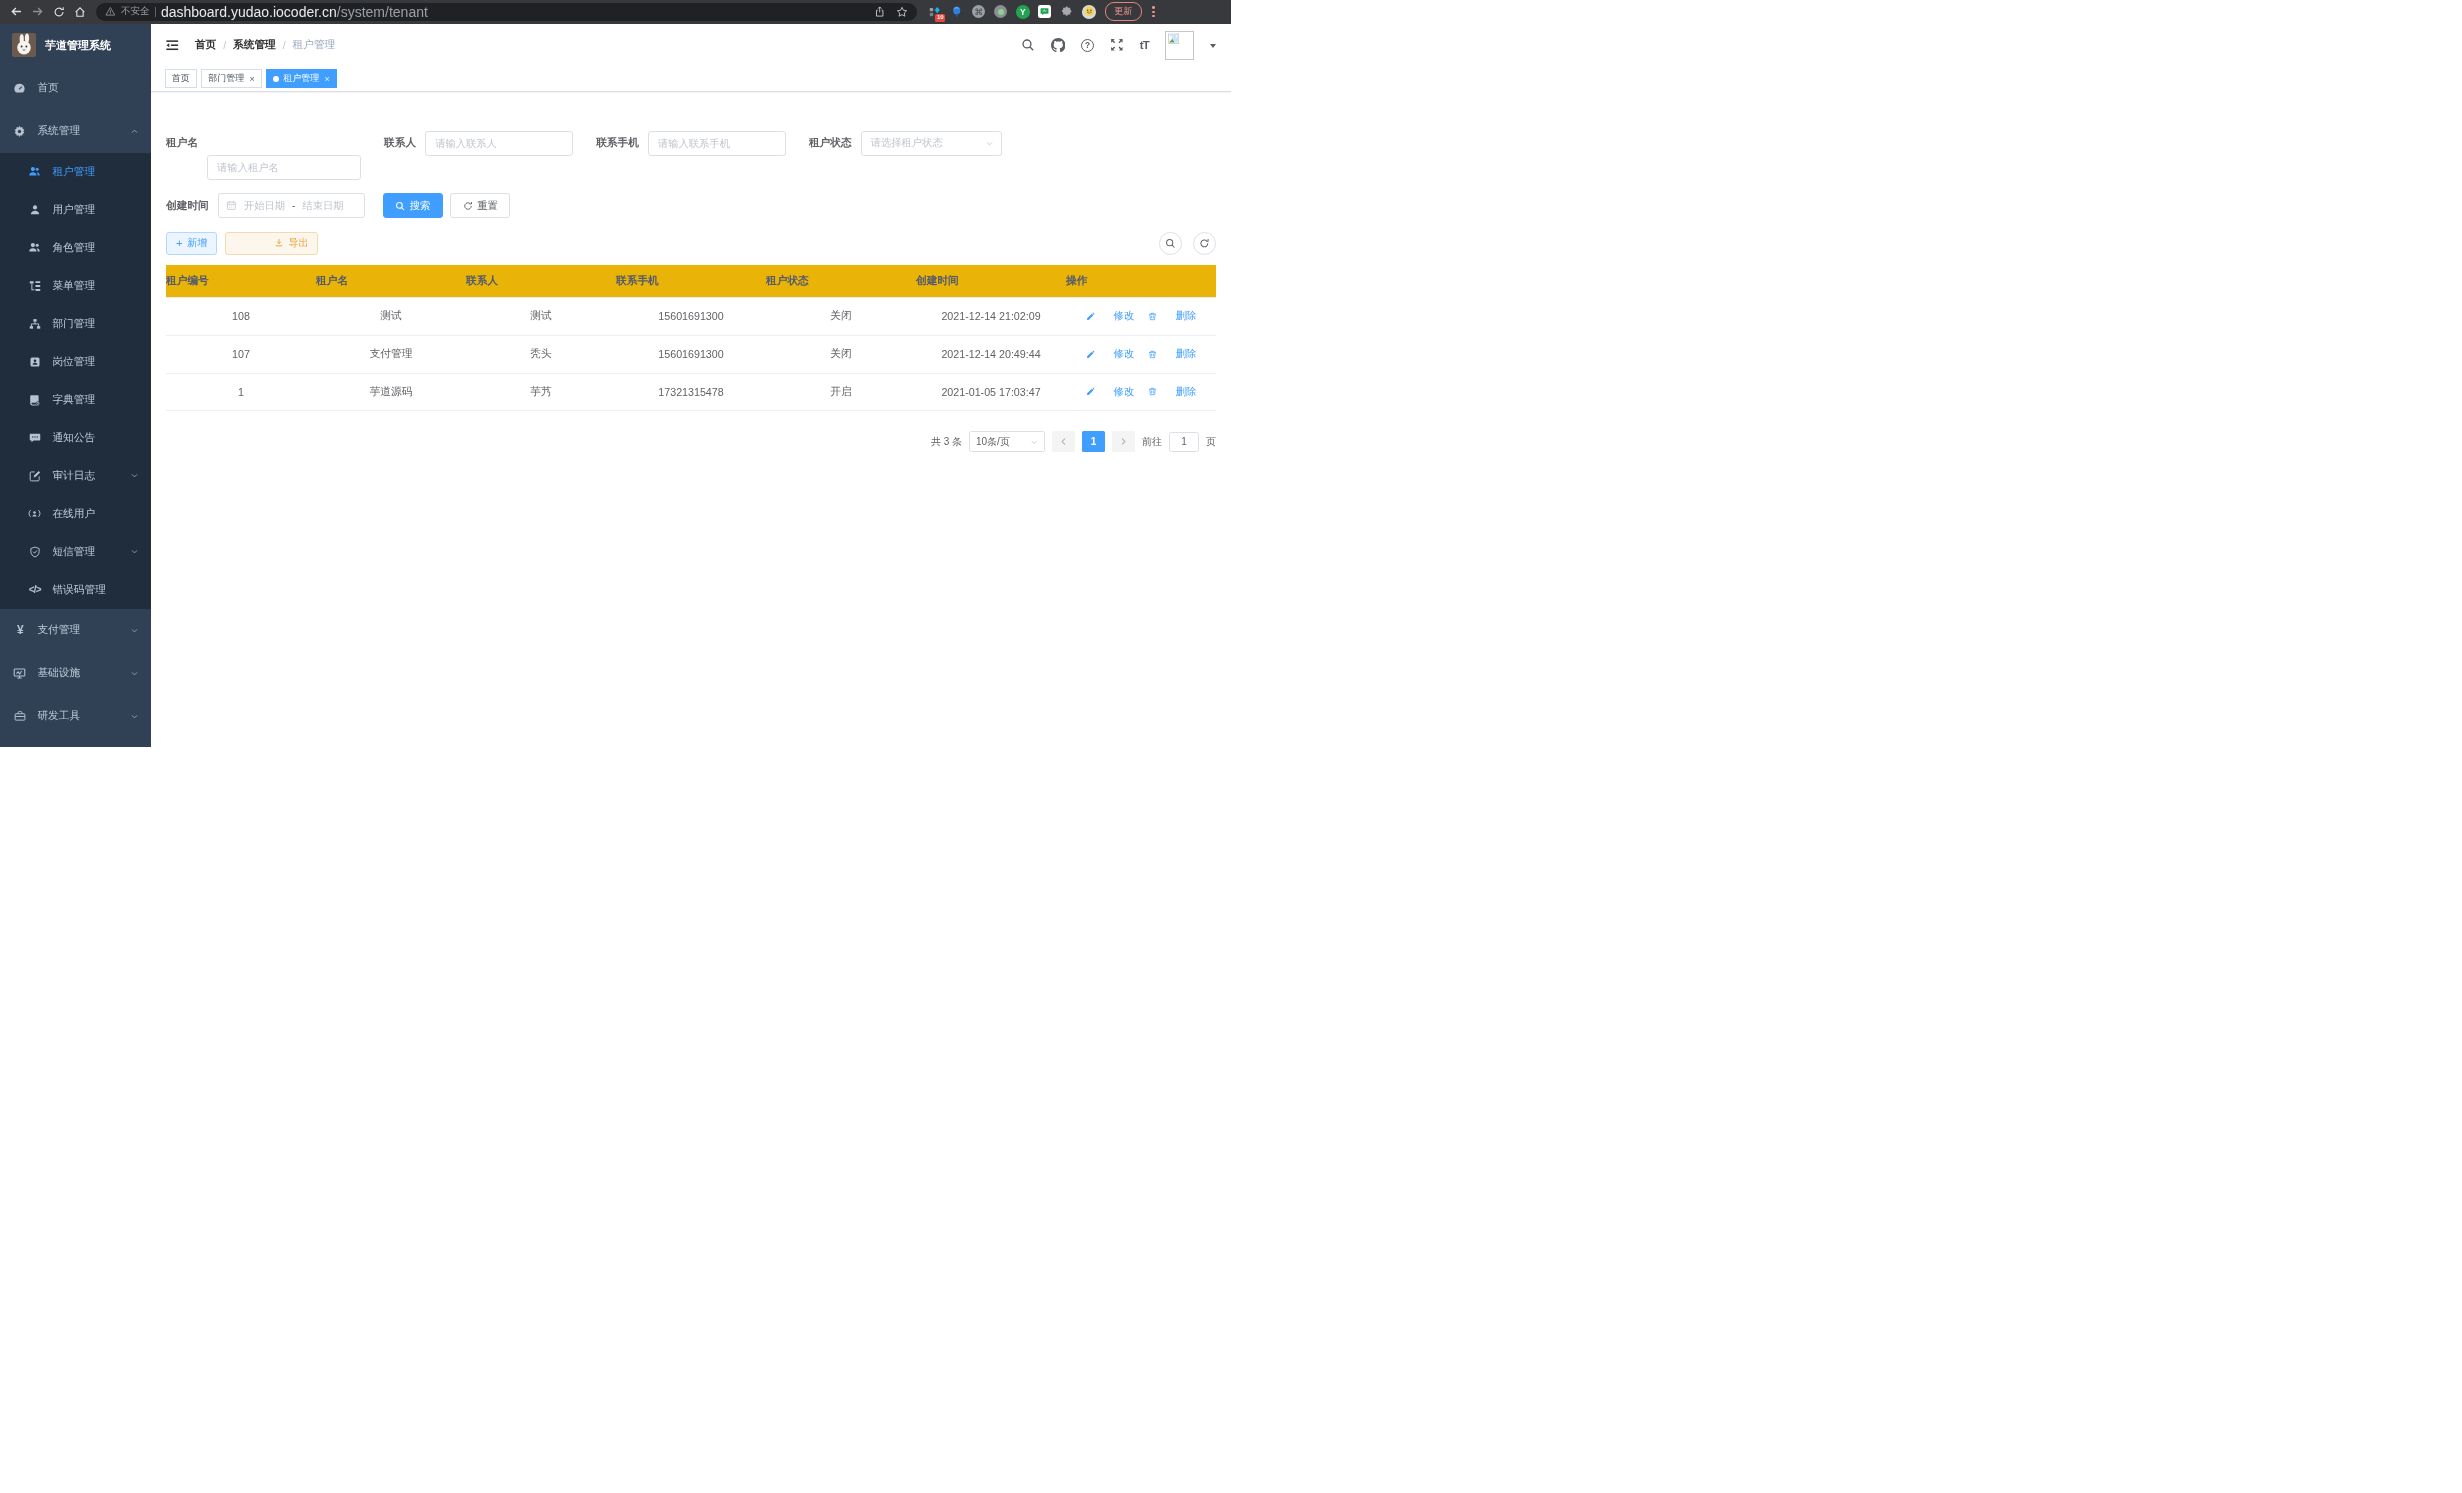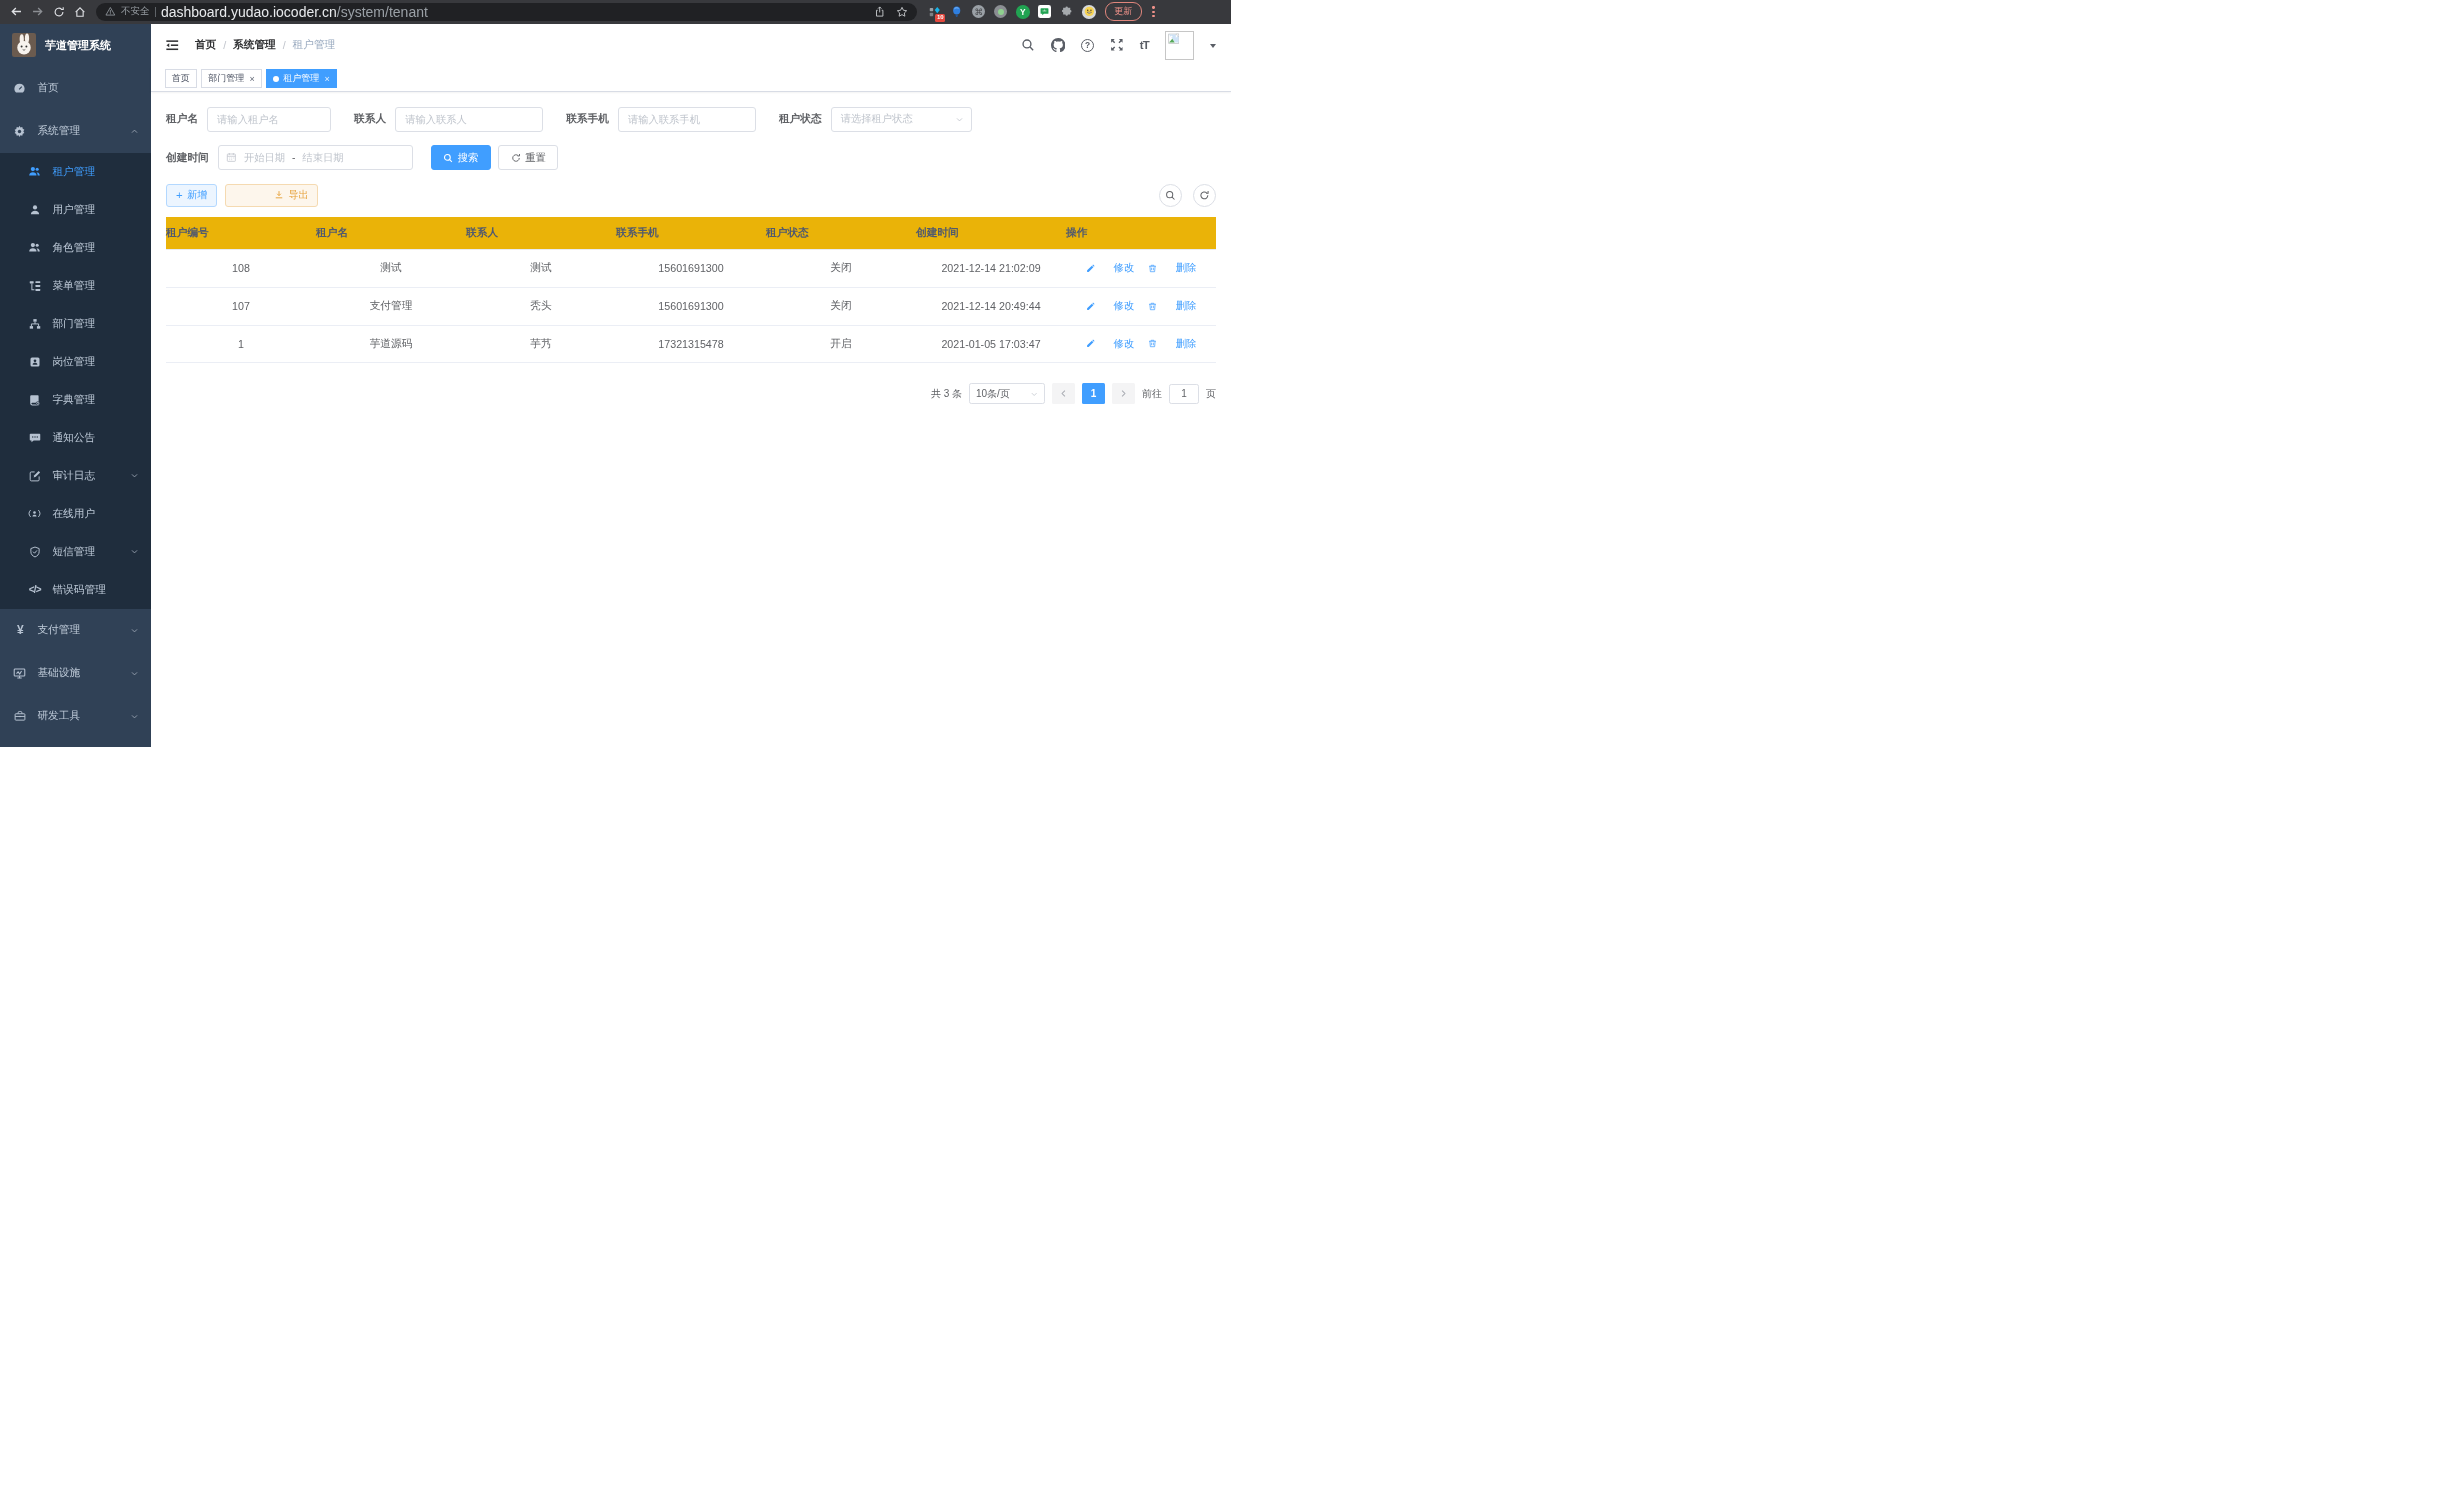--- a/index.html
+++ b/index.html
@@ -67,21 +67,21 @@
   .content { flex:1; padding:15px 15px 0; background:#fff; overflow:hidden; }
 
   
   .filter-row { display:flex; align-items:center; margin-bottom:13.7px; }
   .f-item { display:flex; align-items:center; margin-right:23px; }
   .f-label { font-size:10.7px; color:#606266; font-weight:700; margin-right:9px; white-space:nowrap; }
   .el-input { height:25px; border:0.8px solid #dcdfe6; border-radius:3px; padding:0 9px; font-size:10.3px; color:#606266; background:#fff; outline:none; font-family:inherit; }
   .el-input::placeholder { color:#bfc4cc; }
   .el-select { height:25px; border:0.8px solid #dcdfe6; border-radius:3px; background:#fff; display:flex; align-items:center; justify-content:space-between; width:141px; padding:0 6.9px 0 9px; color:#bfc4cc; font-size:10.3px; cursor:pointer; }
   .el-select .chev { color:#c0c4cc; }
-  .date-range { height:25px; border:0.8px solid #dcdfe6; border-radius:3px; background:#fff; display:flex; align-items:center; width:195px; padding:0 7.6px; color:#bfc4cc; font-size:10.3px; gap:6.9px; cursor:pointer; }
+  .date-range { height:25px; border:0.8px solid #dcdfe6; border-radius:3px; background:#fff; display:flex; align-items:center; width:147px; padding:0 7.6px; color:#bfc4cc; font-size:10.3px; gap:6.9px; cursor:pointer; }
   .date-range .cal { color:#c0c4cc; }
   .date-range .sep { color:#606266; }
   .btn { height:25px; border-radius:3px; font-size:10.3px; display:inline-flex; align-items:center; gap:4.6px; padding:0 11.4px; border:0.8px solid #dcdfe6; background:#fff; color:#606266; cursor:pointer; white-space:nowrap; }
   .btn-primary { background:#409eff; border-color:#409eff; color:#fff; }
   .btn-sm { height:23px; padding:0 9px; font-size:10px; border-radius:3px; }
   .btn-plain-primary { background:#ecf5ff; border-color:#b3d8ff; color:#409eff; }
   .btn-plain-warning { background:#fdf6ec; border-color:#f5dab1; color:#e6a23c;padding-left:48px; }
   .plus-glyph { font-size:11.4px; line-height:1; }
 
   .toolbar-row { display:flex; align-items:center; margin-bottom:10px; }
@@ -504,21 +504,21 @@
             <span>租户管理</span>
             <span class="close">×</span>
           </span>
       </div>
 
       <div class="content">
 
         <div class="filter-row">
           <div class="f-item">
             <span class="f-label">租户名</span>
-            <input class="el-input" style="width: 124px;" placeholder="请输入租户名">
+            <input class="el-input" style="width: 154px; margin-top: 48px;" placeholder="请输入租户名">
           </div>
           <div class="f-item">
             <span class="f-label">联系人</span>
             <input class="el-input" style="width: 148px;" placeholder="请输入联系人">
           </div>
           <div class="f-item">
             <span class="f-label">联系手机</span>
             <input class="el-input" style="width: 138px;" placeholder="请输入联系手机">
           </div>
           <div class="f-item" style="margin-right:0">

